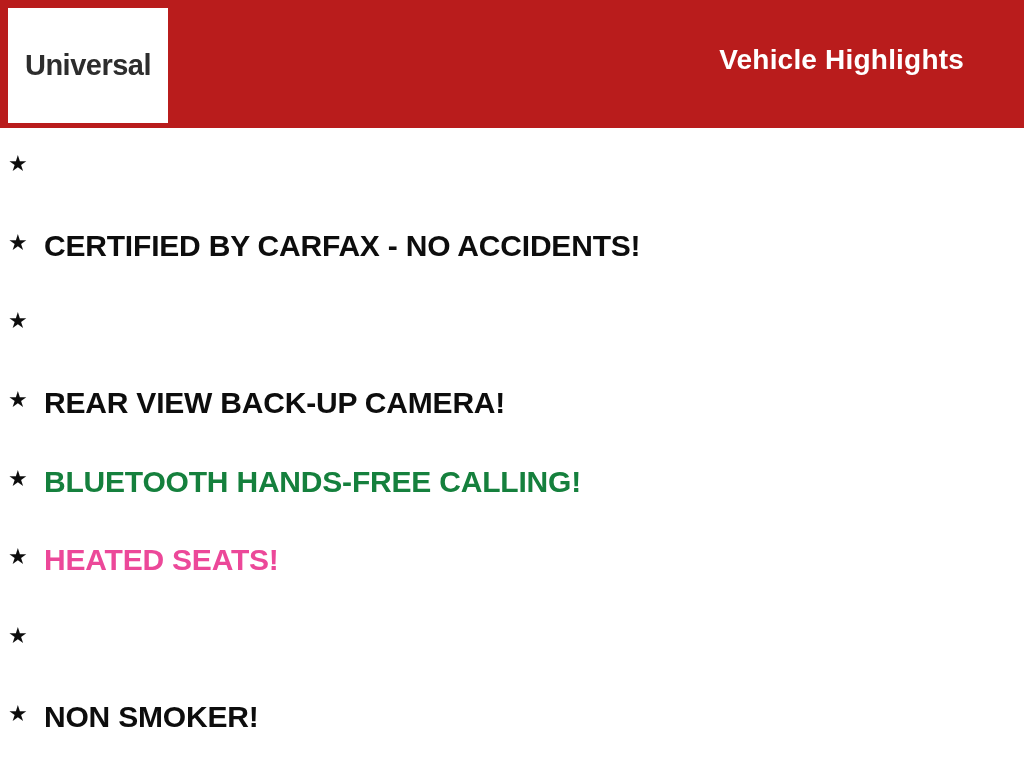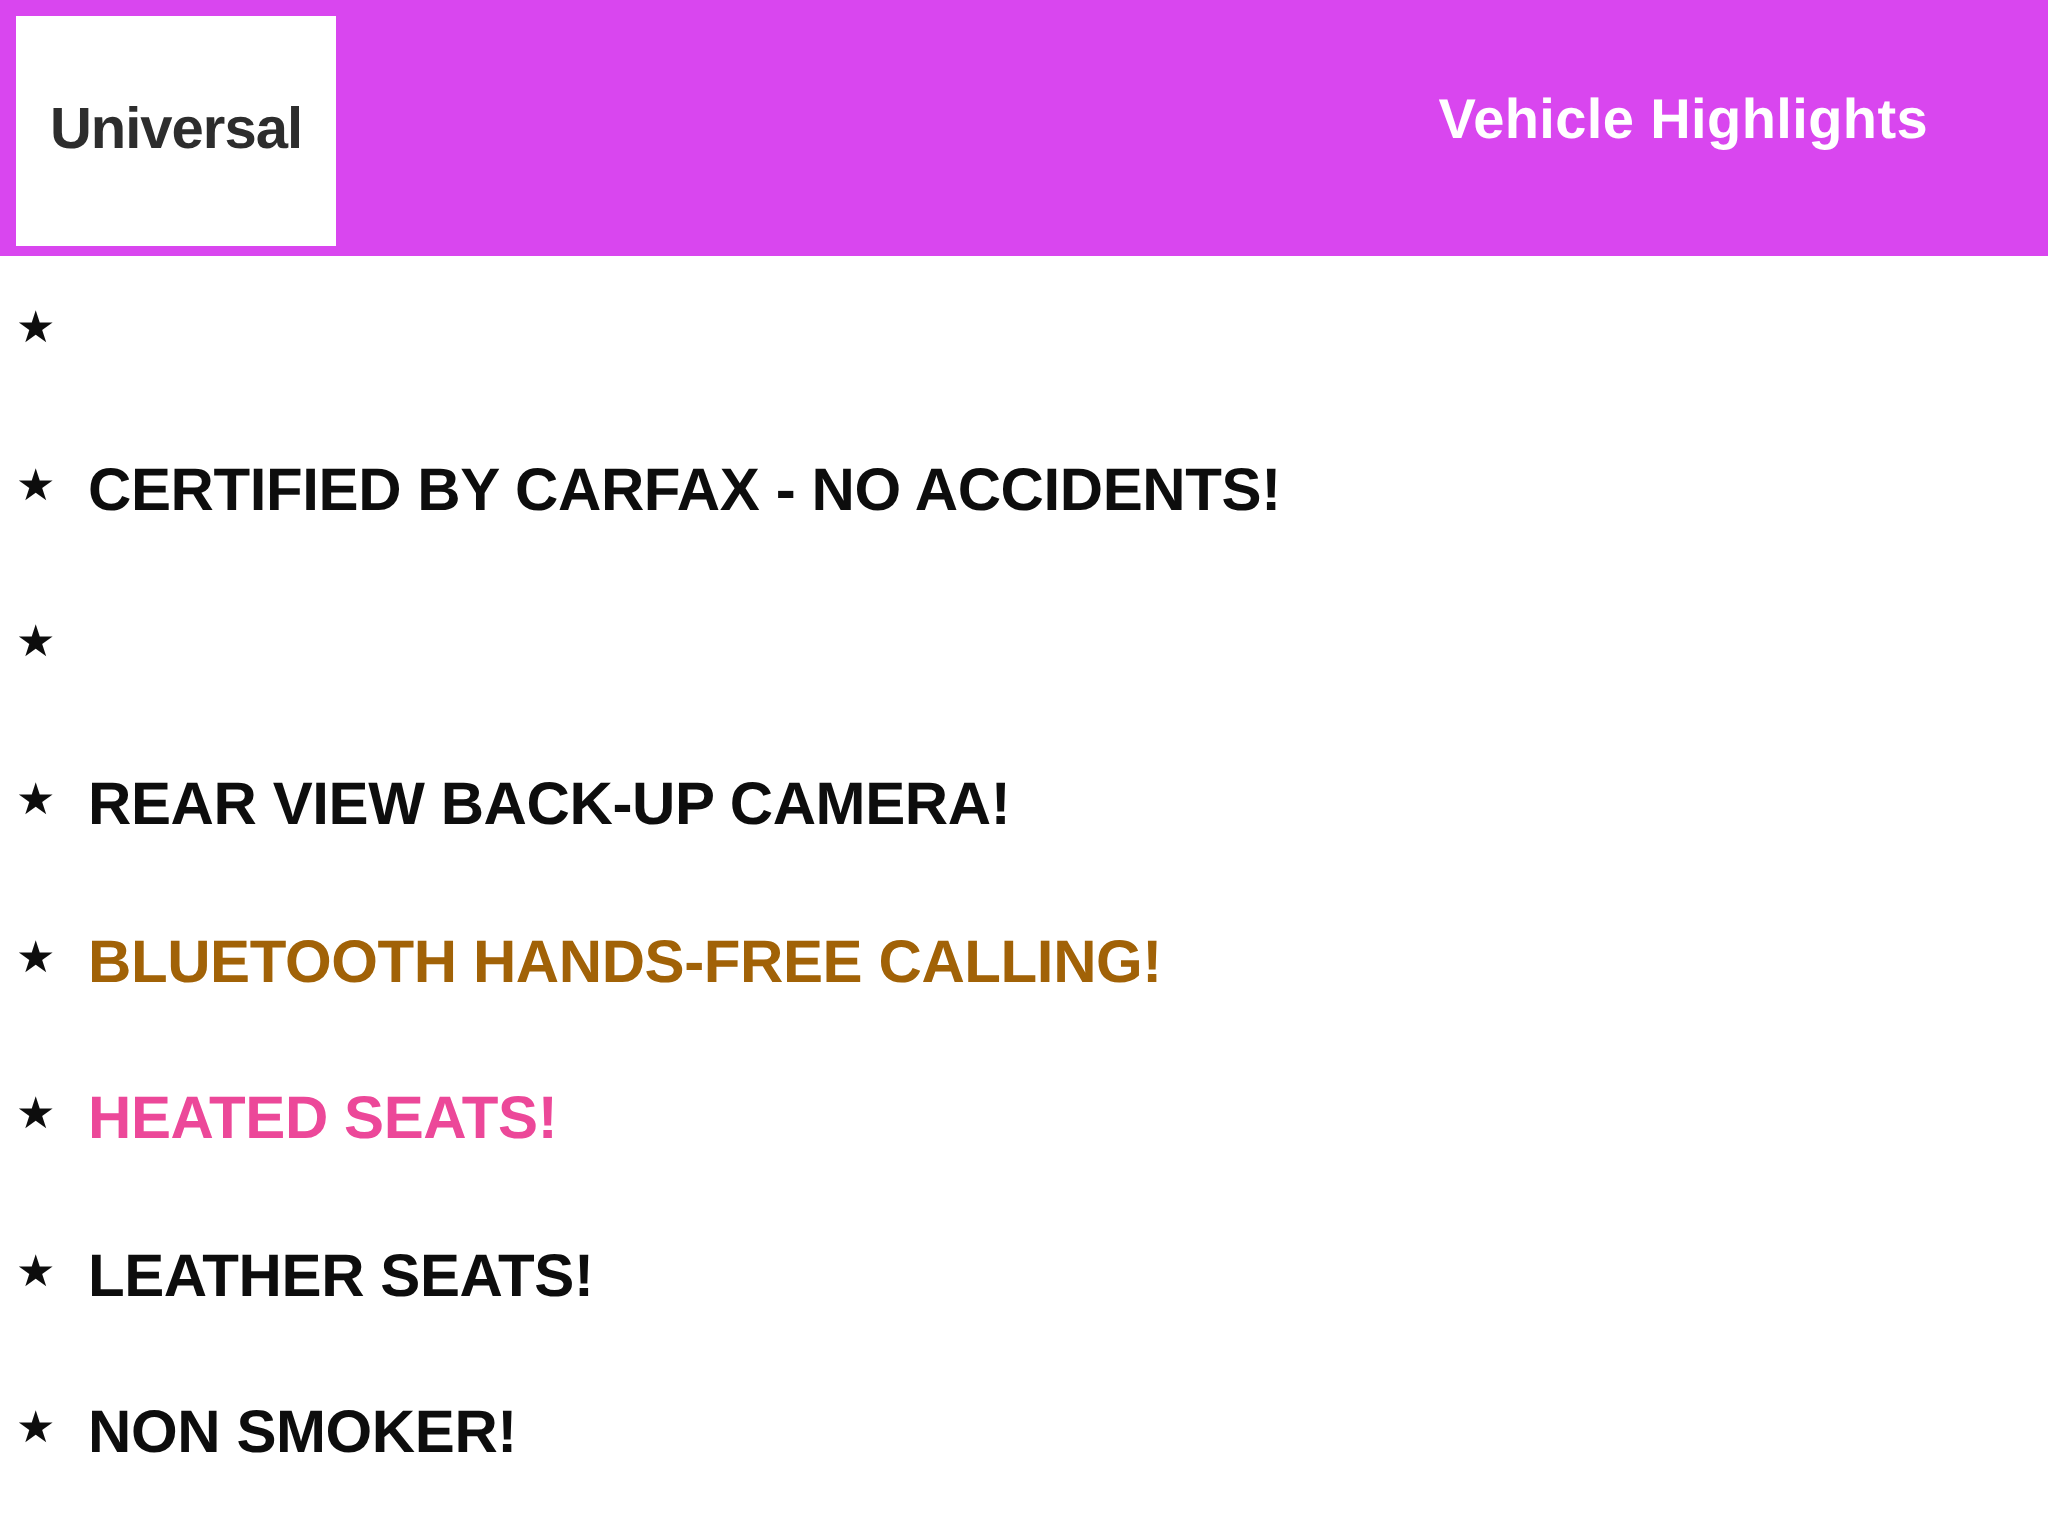--- a/index.html
+++ b/index.html
@@ -82,21 +82,21 @@
     font-weight: bold;
     font-size: 30px;
     color: #0d0d0d;
     letter-spacing: -0.2px;
     white-space: nowrap;
   }
 </style>
 </head>
 <body>
 
-<div class="header" style="background: #d946ef;">
+<div class="header" style="background: #b91c1c;">
   <div class="logo-box" style="background: rgb(255, 255, 255);">
     <div class="logo-line1" style="color: rgb(45, 45, 45);">Universal</div>
   </div>
   <div class="header-title" style="color: rgb(255, 255, 255);">Vehicle Highlights</div>
 </div>
 
 <ul class="highlights-list">
     <li class="highlight-item">
     <span class="star" style="color: rgb(13, 13, 13);">★</span>
   </li>
@@ -106,27 +106,26 @@
   </li>
     <li class="highlight-item">
     <span class="star" style="color: rgb(13, 13, 13);">★</span>
   </li>
     <li class="highlight-item">
     <span class="star" style="color: rgb(13, 13, 13);">★</span>
     <span class="txt" style="color: rgb(13, 13, 13); text-align: right;">REAR VIEW BACK-UP CAMERA!</span>
   </li>
     <li class="highlight-item">
     <span class="star" style="color: rgb(13, 13, 13);">★</span>
-    <span class="txt" style="color: #a16207;">BLUETOOTH HANDS-FREE CALLING!</span>
+    <span class="txt" style="color: #15803d;">BLUETOOTH HANDS-FREE CALLING!</span>
   </li>
     <li class="highlight-item">
     <span class="star" style="color: rgb(13, 13, 13);">★</span>
     <span class="txt" style="color: #ec4899;">HEATED SEATS!</span>
   </li>
     <li class="highlight-item">
     <span class="star" style="color: rgb(13, 13, 13);">★</span>
-    <span class="txt" style="color: rgb(13, 13, 13);">LEATHER SEATS!</span>
   </li>
     <li class="highlight-item">
     <span class="star" style="color: rgb(13, 13, 13);">★</span>
     <span class="txt" style="color: rgb(13, 13, 13);">NON SMOKER!</span>
   </li>
   </ul>
 
 </body></html>

